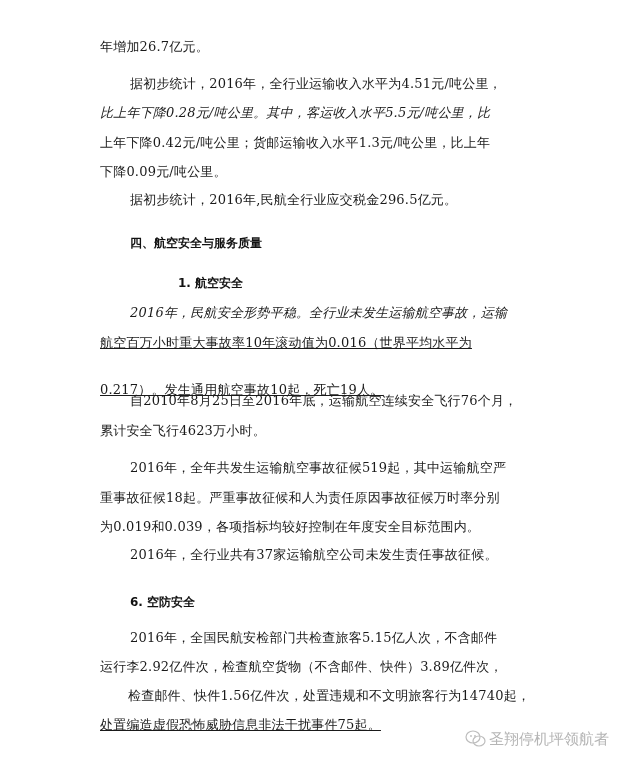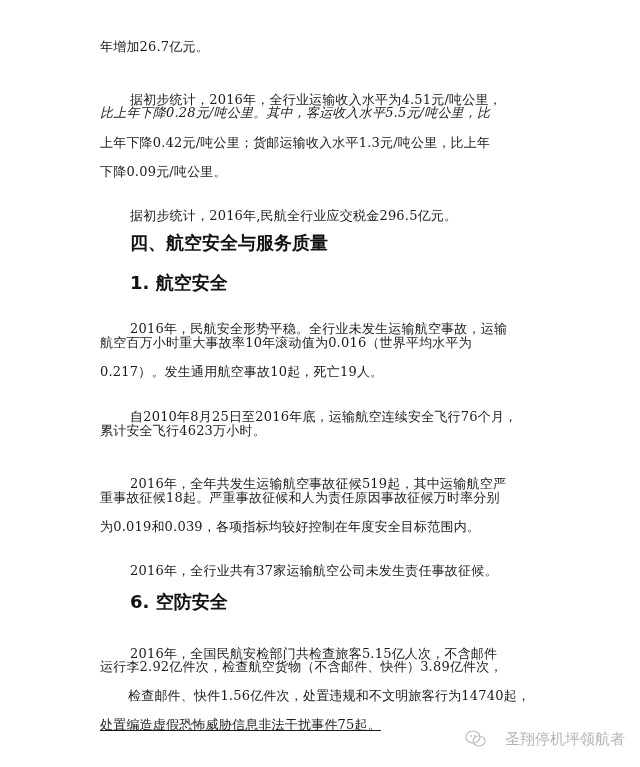--- a/index.html
+++ b/index.html
@@ -4,54 +4,54 @@
   <style>
     html, body { margin: 0; padding: 0; }
     body {
       width: 640px; height: 767px; background: #ffffff; position: relative; overflow: hidden;
       font-family: "DejaVu Serif", "Liberation Serif", serif; color: #1a1a1a;
     }
     .line {
       position: absolute; left: 100px; white-space: nowrap;
       font-size: 13px; line-height: 20px; letter-spacing: 0.2px;
     }
-    .indent { left: 130px; margin-top: 16px; }
+    .indent { left: 130px; }
     .h1 {
       position: absolute; left: 130px; white-space: nowrap;
       font-family: "DejaVu Sans", "Liberation Sans", sans-serif;
-      font-weight: bold; font-size: 18px; line-height: 20px; color: #111;
+      font-weight: bold; font-size: 12px; line-height: 20px; color: #111;
     }
     .watermark {
       position: absolute; left: 465px; top: 727px; height: 24px;
-      display: flex; align-items: center; gap: 18px;
+      display: flex; align-items: center; gap: 2px;
       font-family: "DejaVu Sans", "Liberation Sans", sans-serif;
       font-size: 15px; color: #b5b5b5; justify-content: space-between;
     }
     .wm-icon { width: 22px; height: 20px; }
   </style>
 </head>
 <body>
 
 <div>
   <div id="intro-lines">
       <div class="line" style="top: 37px;">年增加26.7亿元。</div>
       <div class="line indent" style="top: 74px;">据初步统计，2016年，全行业运输收入水平为4.51元/吨公里，</div>
       <div class="line" style="top: 103px; font-style: italic;">比上年下降0.28元/吨公里。其中，客运收入水平5.5元/吨公里，比</div>
       <div class="line" style="top: 133px;">上年下降0.42元/吨公里；货邮运输收入水平1.3元/吨公里，比上年</div>
       <div class="line" style="top: 162px;">下降0.09元/吨公里。</div>
       <div class="line indent" style="top: 190px;">据初步统计，2016年,民航全行业应交税金296.5亿元。</div>
     </div>
 
   <div class="h1" style="top:233px;">四、航空安全与服务质量</div>
 
-  <div class="h1" style="top:273px;">1. 航空安全</div>
+  <div class="h1" style="top:273px;margin-left:48px;">1. 航空安全</div>
   <div id="sub1-lines">
-      <div class="line indent" style="top: 303px;">2016年，民航安全形势平稳。全行业未发生运输航空事故，运输</div>
-      <div class="line" style="top: 333px;">航空百万小时重大事故率10年滚动值为0.016（世界平均水平为</div>
-      <div class="line" style="top: 362px;">0.217）。发生通用航空事故10起，死亡19人。</div>
+      <div class="line indent" style="top: 303px; font-style: italic;">2016年，民航安全形势平稳。全行业未发生运输航空事故，运输</div>
+      <div class="line" style="top: 333px; text-decoration: underline;">航空百万小时重大事故率10年滚动值为0.016（世界平均水平为</div>
+      <div class="line" style="top: 380px; text-decoration: underline;">0.217）。发生通用航空事故10起，死亡19人。</div>
       <div class="line indent" style="top: 391px;">自2010年8月25日至2016年底，运输航空连续安全飞行76个月，</div>
       <div class="line" style="top: 421px;">累计安全飞行4623万小时。</div>
       <div class="line indent" style="top: 458px;">2016年，全年共发生运输航空事故征候519起，其中运输航空严</div>
       <div class="line" style="top: 488px;">重事故征候18起。严重事故征候和人为责任原因事故征候万时率分别</div>
       <div class="line" style="top: 517px;">为0.019和0.039，各项指标均较好控制在年度安全目标范围内。</div>
       <div class="line indent" style="top: 545px;">2016年，全行业共有37家运输航空公司未发生责任事故征候。</div>
     </div>
 
   <div class="h1" style="top:592px;">6. 空防安全</div>
   <div id="sub2-lines">

